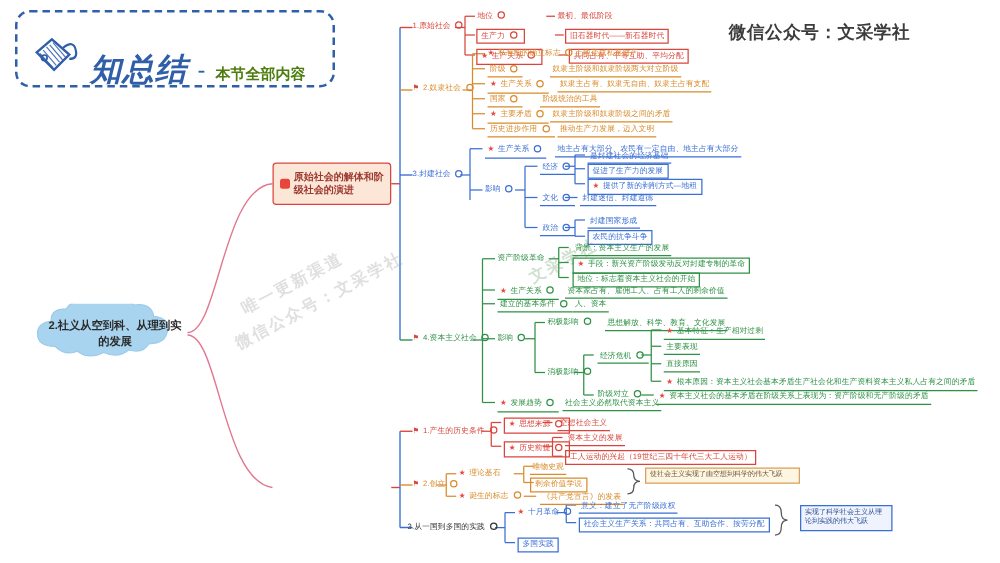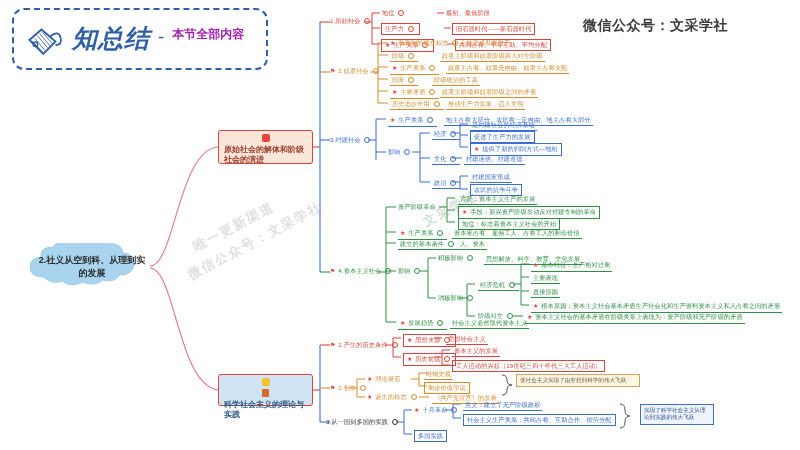--- a/index.html
+++ b/index.html
@@ -14,34 +14,34 @@
   #canvas{position:absolute;left:0;top:0;width:800px;height:450px;}
   svg#wires{position:absolute;left:0;top:0;width:800px;height:450px;pointer-events:none;}
 
   
   .logo-box{
     position:absolute;left:12px;top:8px;width:252px;height:58px;
     border:2px dashed #2f5fa8;border-radius:12px;
     background:#fff;
   }
   .logo-inner{
-    position:absolute;left:0;top:16px;width:100%;height:100%;
-    display:flex;align-items:flex-start;gap:6px;padding-left:10px;box-sizing:border-box;
+    position:absolute;left:0;top:0;width:100%;height:100%;
+    display:flex;align-items:flex-end;gap:6px;padding-left:10px;box-sizing:border-box;
   }
   .tag-icon{width:42px;height:40px;flex:0 0 auto;}
   .logo-main{
     font-family:"DejaVu Serif","Liberation Serif",serif;
     font-weight:bold;font-style:italic;
     font-size:25px;color:#2f5fa8;letter-spacing:1px;
     line-height:1;
   }
   .logo-dash{color:#2f5fa8;font-size:19px;margin:0 2px;}
   .logo-sub{
     font-family:"DejaVu Serif","Liberation Serif",serif;
-    font-weight:bold;font-size:12px;color:#a21caf;letter-spacing:0px;
+    font-weight:bold;font-size:12px;color:#4d7c0f;letter-spacing:0px;
   }
 
   
   .wm-top{
     position:absolute;left:583px;top:17px;
     font-size:14px;color:#3c3c3c;font-weight:600;letter-spacing:.5px;
     white-space:nowrap;
   }
 
   
@@ -89,21 +89,20 @@
     font-size:9px;font-weight:bold;color:#2b2b2b;line-height:1.45;
     padding:0 14px;box-sizing:border-box;
   }
 
   
   .mainbox{
     position:absolute;border:1.4px solid #d9453c;border-radius:3px;
     display:flex;align-items:center;gap:3px;padding:3px 5px;
     font-size:8px;font-weight:bold;line-height:1.3;white-space:nowrap;
     box-sizing:border-box;
-    flex-direction:column;
   }
   .mainbox.b1{left:218px;top:130px;width:95px;height:34px;background:#fce6d8;color:#9c3a2f;}
   .mainbox.b2{left:218px;top:374px;width:95px;height:32px;background:#cfe5f3;color:#2f5a86;
               border-color:#d9453c;}
   .badge{
     flex:0 0 auto;width:8px;height:8px;border-radius:2px;background:#e8453c;
     display:inline-block;
   }
   .badge.y{background:#f2c230;}
   .badge2{flex:0 0 auto;width:7px;height:8px;background:#d96a2b;border-radius:1px;}
@@ -268,25 +267,20 @@
     <svg viewBox="0 0 140 48" width="140" height="48">
       <path d="M22 34 q-14 0 -14 -10 q0 -9 11 -10 q-1 -10 12 -10 q6 -9 17 -5 q8 -9 19 -3 q12 -5 18 5 q14 -2 16 9 q12 1 11 11 q-1 11 -15 11 q-4 8 -16 5 q-9 7 -20 2 q-12 6 -21 -1 q-10 4 -18 -4 Z" fill="#a8d4ef" stroke="#9ccbe9" stroke-width="1"></path>
     </svg>
     <div class="root-text">2.社义从空到科、从理到实的发展</div>
   </div>
 
   <div class="mainbox b1">
     <span class="badge"></span>
     <span style="white-space:normal;">原始社会的解体和阶级社会的演进</span>
   </div>
-  <div class="mainbox b2">
-    <span class="badge y"></span>
-    <span class="badge2"></span>
-    <span style="white-space:normal;">科学社会主义的理论与实践</span>
-  </div>
 
   <div class="node c-red" style="left:330px;top:17px;">
     <span>1.原始社会</span>
     <span class="dot"></span>
   </div>
   <div class="node c-red" style="left:382px;top:9px;">
     <span>地位</span>
     <span class="dot"></span>
   </div>
   <div class="node c-red" style="left:446px;top:9px;">

